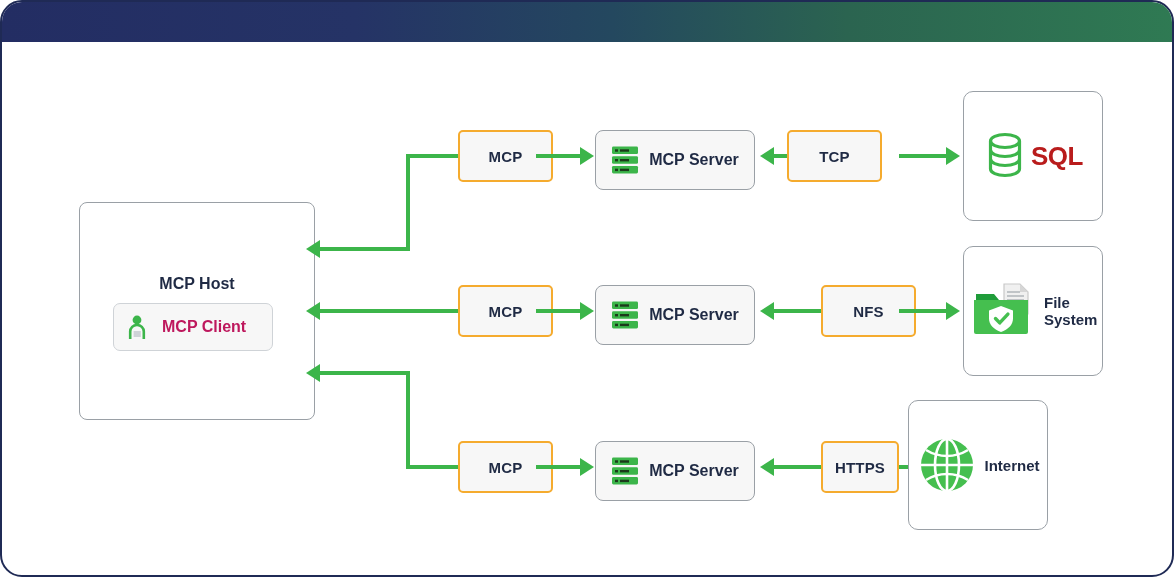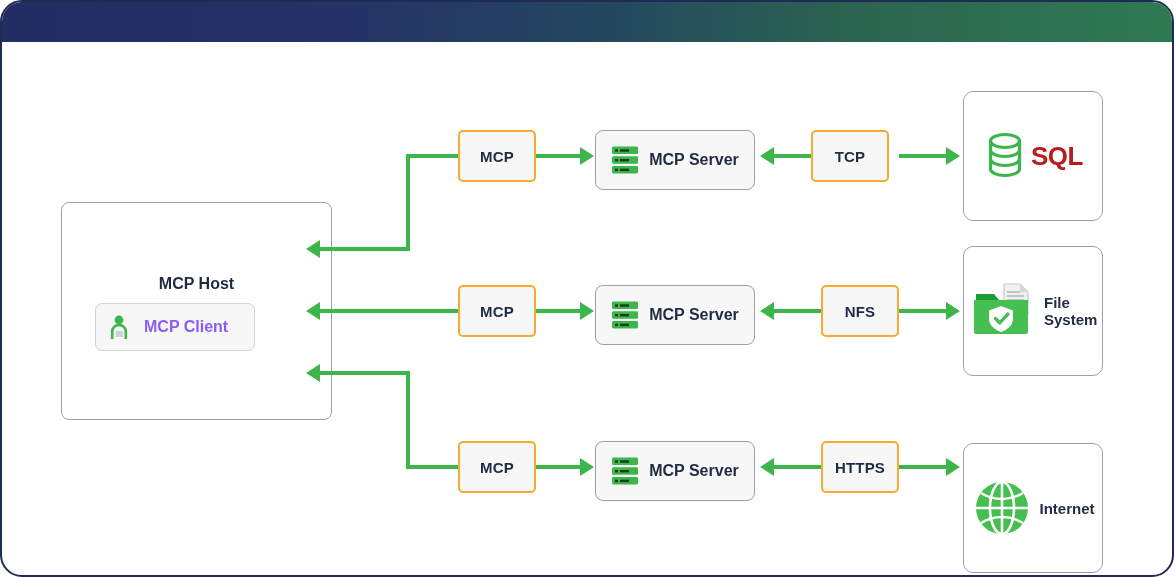--- a/index.html
+++ b/index.html
@@ -40,27 +40,27 @@
     text-align:center;font-size:16px;color:#1f2a44;font-weight:600;
   }
   .client-box{
     position:absolute;left:33px;top:100px;
     width:160px;height:48px;
     border:1.5px solid #cfd3d7;border-radius:7px;
     background:#f7f7f7;
     display:flex;align-items:center;gap:10px;
     padding:0 14px;box-sizing:border-box;
   }
-  .client-label{font-size:16px;color:#8b5cf6;font-weight:600;}
+  .client-label{font-size:16px;color:#be185d;font-weight:600;}
 
   .proto-box{
     border:2px solid #f5ab2e;
     border-radius:5px;
     background:#f7f7f7;
-    width:78px;height:52px;
+    width:95px;height:52px;
     font-size:15px;font-weight:600;letter-spacing:.2px;
   }
   .server-box{
     border:1.5px solid #9aa0a6;
     border-radius:8px;
     background:#f7f7f7;
     width:160px;height:60px;
     gap:10px;
     font-size:16px;font-weight:600;
   }
@@ -85,21 +85,21 @@
 </style>
 </head>
 <body>
 
 <div class="card">
 
   <div class="topbar"></div>
 
   <div class="stage">
 
-    <div class="node host-box" style="left:59px;top:160px;width:271px;height:218px;">
+    <div class="node host-box" style="left:77px;top:160px;width:236px;height:218px;">
       <div class="host-title">MCP Host</div>
       <div class="client-box">
         <span>
           <svg width="24" height="26" viewBox="0 0 24 26">
             <circle cx="9" cy="6" r="4.4" fill="#3cb54a"></circle>
             <path d="M2.2 25 V17.5 A6.6 6.6 0 0 1 8.8 11 h0.4 A6.6 6.6 0 0 1 15.8 17.5 V25" fill="none" stroke="#3cb54a" stroke-width="2.6"></path>
             <rect x="5.6" y="17" width="7.2" height="6" fill="#cfd3d7"></rect>
           </svg>
         </span>
         <span class="client-label">MCP Client</span>
@@ -131,21 +131,21 @@
           <rect x="4" y="23.7" width="3" height="2.4" fill="#1b3a1b"></rect>
           <rect x="9" y="23.7" width="9" height="2.4" fill="#1b3a1b"></rect>
         </svg>
       </span>
       <span>MCP Server</span>
     </div>
 
     <div class="wire h" style="left:772px;top:112px;width:48px;"></div>
     <div class="arrow arrow-l" style="left:758px;top:105px;"></div>
 
-    <div class="node proto-box" style="left:785px;top:88px;margin-left:24px;">
+    <div class="node proto-box" style="left:785px;top:88px;">
       <span>TCP</span>
     </div>
 
     <div class="wire h" style="left:897px;top:112px;width:48px;"></div>
     <div class="arrow arrow-r" style="left:944px;top:105px;"></div>
 
     <div class="node res-box" style="left:961px;top:49px;flex-direction:row;gap:4px;">
       <span>
         <svg width="44" height="50" viewBox="0 0 44 50">
           <g fill="none" stroke="#3cb54a" stroke-width="3.2">
@@ -251,21 +251,21 @@
     <div class="wire h" style="left:772px;top:423px;width:48px;"></div>
     <div class="arrow arrow-l" style="left:758px;top:416px;"></div>
 
     <div class="node proto-box" style="left:819px;top:399px;width:78px;justify-content:center;">
       <span>HTTPS</span>
     </div>
 
     <div class="wire h" style="left:897px;top:423px;width:48px;"></div>
     <div class="arrow arrow-r" style="left:944px;top:416px;"></div>
 
-    <div class="node res-box" style="left:961px;top:358px;margin-top:43px;">
+    <div class="node res-box" style="left:906px;top:358px;">
       <span>
         <svg width="62" height="62" viewBox="0 0 62 62">
           <circle cx="31" cy="31" r="26" fill="#45bf4f"></circle>
           <g fill="none" stroke="#ffffff" stroke-width="2.6">
             <ellipse cx="31" cy="31" rx="12" ry="26"></ellipse>
             <line x1="5" y1="31" x2="57" y2="31"></line>
             <path d="M10 16 a40 40 0 0 0 42 0"></path>
             <path d="M10 46 a40 40 0 0 1 42 0"></path>
             <line x1="31" y1="5" x2="31" y2="57"></line>
           </g>

